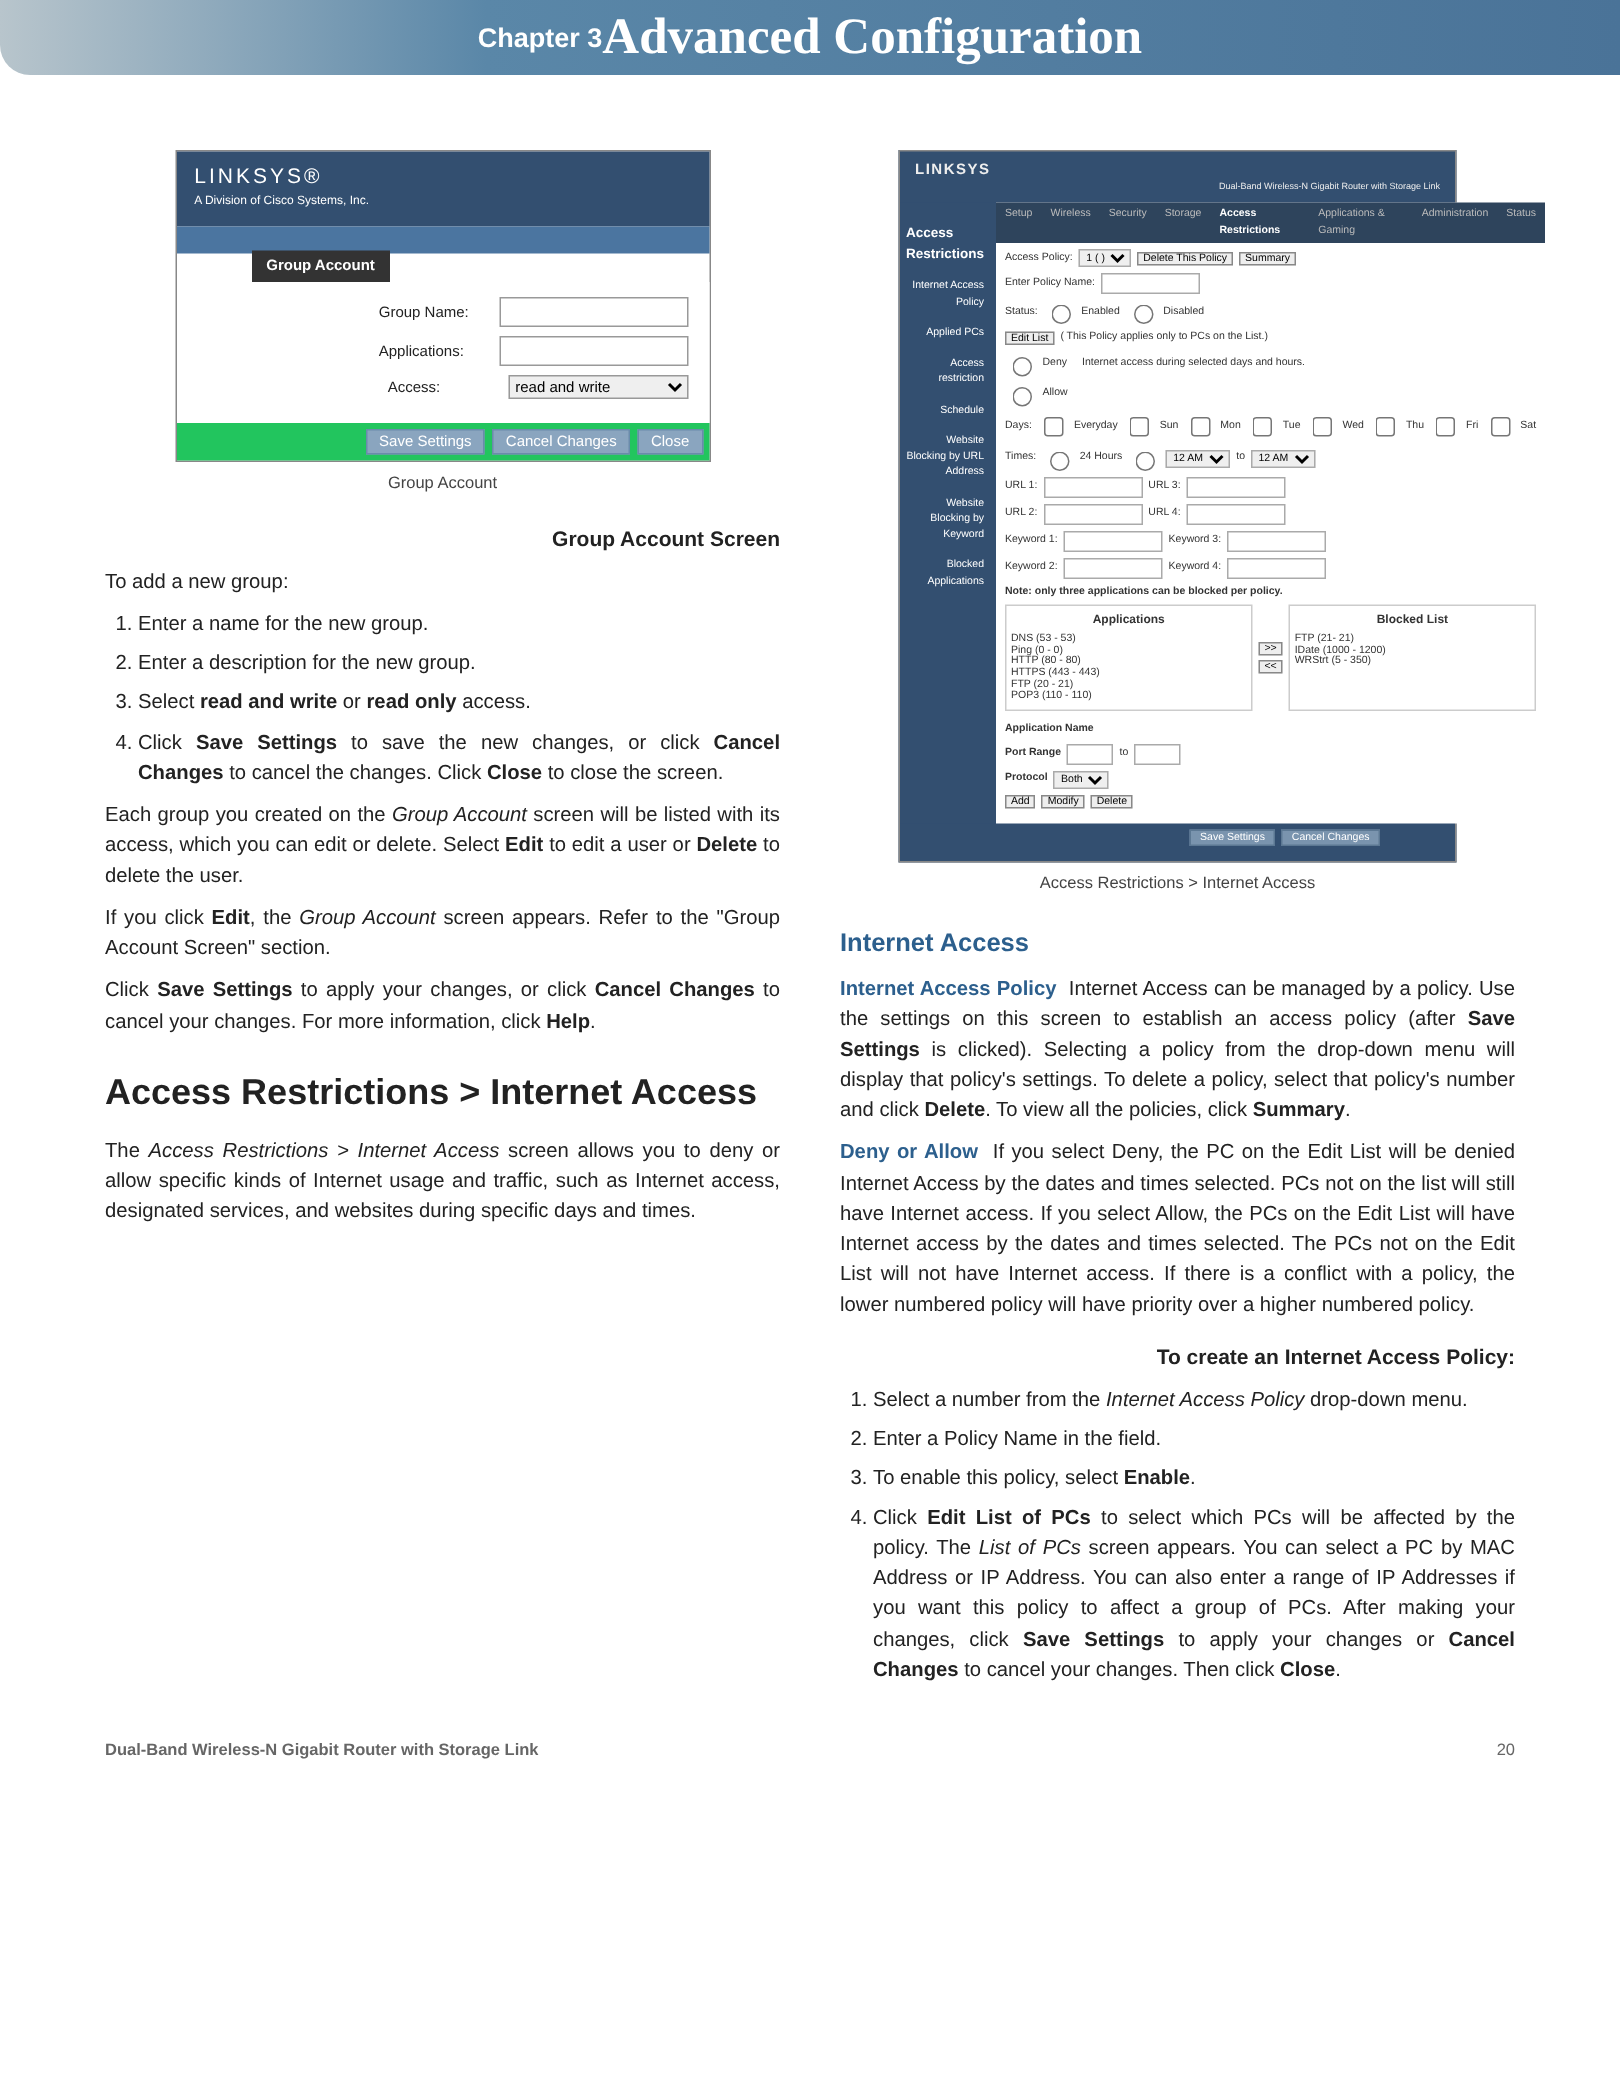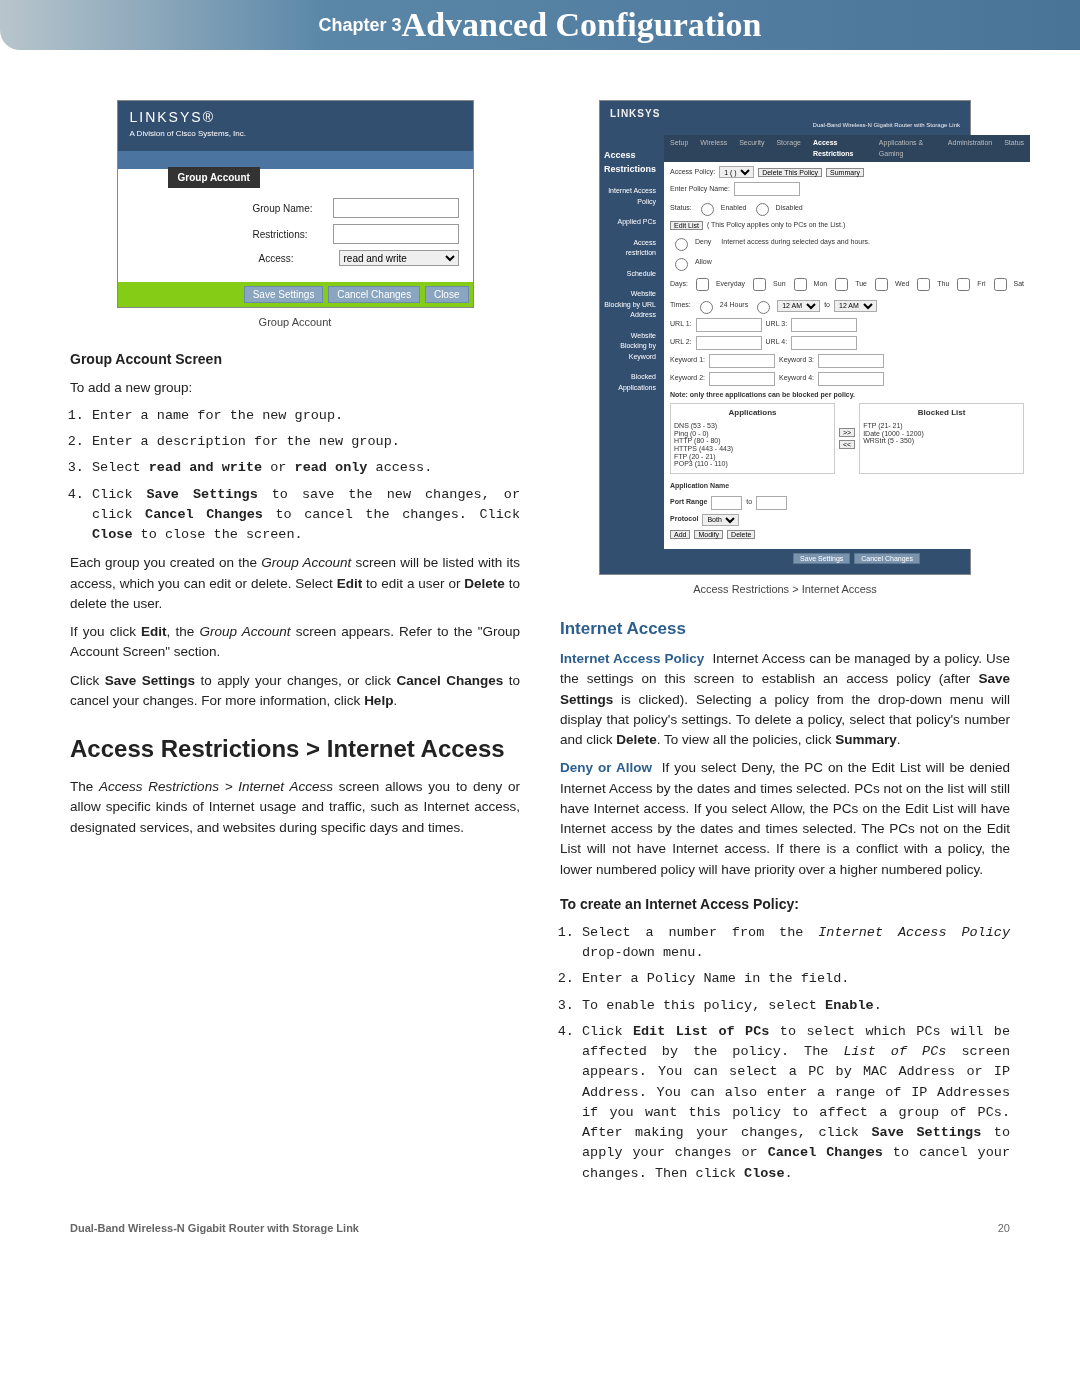--- a/index.html
+++ b/index.html
@@ -48,23 +48,24 @@
   .col h3.blue {
     font-size: 17px;
     font-weight: bold;
     color: #2c5f8d;
     margin: 18px 0 8px 0;
   }
   .col h4 {
     font-size: 14px;
     font-weight: bold;
     margin: 14px 0 6px 0;
+    text-align: right;
   }
   .col p { margin: 8px 0; text-align: justify; }
-  .col ol { margin: 8px 0 8px 22px; padding: 0; font-family: Liberation Mono, monospace; }
+  .col ol { margin: 8px 0 8px 22px; padding: 0; }
   .col ol li { margin-bottom: 6px; text-align: justify; }
   .term { color: #2c5f8d; font-weight: bold; }
   .figcap { text-align: center; font-size: 11px; color: #444; margin: 6px 0 18px 0; }
   .screenshot {
     border: 1px solid #888;
     margin: 0 auto;
     display: block;
   }
   
   .grp-shot {
@@ -93,21 +94,21 @@
   }
   .grp-body { padding: 10px 14px 10px 120px; background: #fff; }
   .grp-row { display: flex; align-items: center; margin-bottom: 6px; justify-content: flex-end; }
   .grp-row label { width: 80px; }
   .grp-row input, .grp-row select {
     border: 1px solid #999;
     height: 16px;
     width: 120px;
     font-size: 10px;
   }
-  .grp-btns { background: #84cc16; padding: 4px; text-align: right; }
+  .grp-btns { background: #22c55e; padding: 4px; text-align: right; }
   .grp-btns button {
     background: #8aa5bf;
     border: 1px solid #6a8bab;
     color: #fff;
     font-size: 10px;
     padding: 2px 8px;
     margin-left: 2px;
   }
   
   .ar-shot {
@@ -173,21 +174,21 @@
         <div class="grp-sub">A Division of Cisco Systems, Inc.</div>
       </div>
       <div class="grp-bluebar"></div>
       <div><span class="grp-tab">Group Account</span></div>
       <div class="grp-body">
         <div class="grp-row">
           <label>Group Name:</label>
           <input type="text" style="">
         </div>
         <div class="grp-row">
-          <label>Restrictions:</label>
+          <label>Applications:</label>
           <input type="text" style="">
         </div>
         <div class="grp-row">
           <label>Access:</label>
           <select>
             <option>read and write</option>
           </select>
         </div>
       </div>
       <div class="grp-btns">

